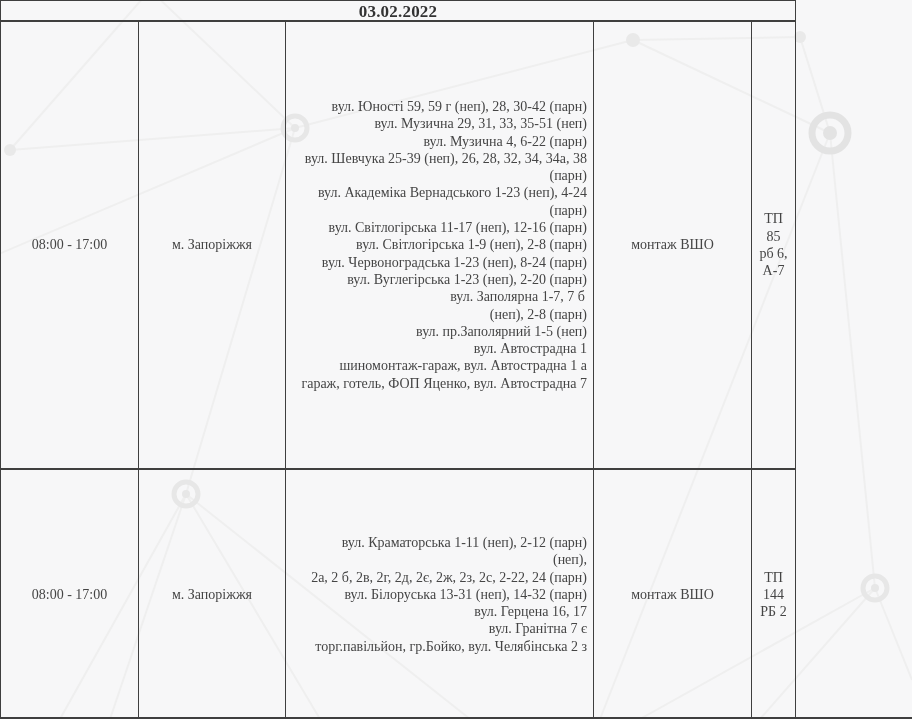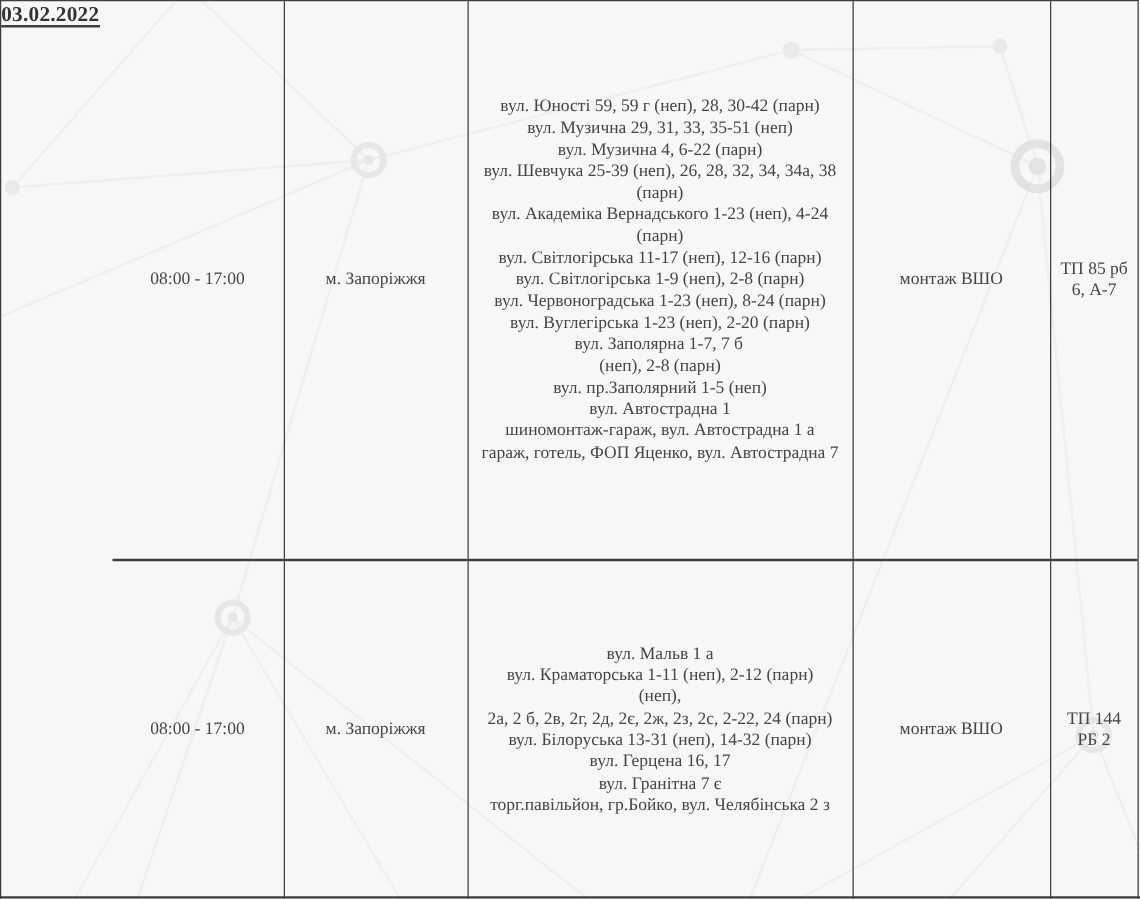--- a/index.html
+++ b/index.html
@@ -14,27 +14,26 @@
     background:var(--background);
     font-family:"Liberation Serif","DejaVu Serif",serif;
     color:var(--text-color);
     position:relative;
   }
   .bg-pattern{
     position:absolute;left:0;top:0;width:912px;height:719px;
     z-index:0;pointer-events:none;
   }
   .tbl{
-    position:absolute;left:0;top:0;width:911px;height:719px;
+    position:absolute;left:0;top:0;width:796px;height:719px;
     border-left:1px solid var(--border-color);
     border-right:1px solid var(--border-color);
     border-top:1px solid var(--border-color);
-    display:flex;flex-direction:row;
+    display:flex;flex-direction:column;
     z-index:1;
-    gap:10px;
   }
   .thead{
     height:21px;flex:none;
     border-bottom:2px solid var(--border-color);
     text-align:center;
   }
   .date-title{
     font-size:17px;line-height:21px;font-weight:bold;
     color:var(--header-text-color);
     letter-spacing:.2px;
@@ -49,21 +48,21 @@
   .row + .row{border-top:2px solid var(--border-color);}
   .cell{
     display:flex;flex-direction:column;
     justify-content:center;align-items:center;
     text-align:center;
     font-size:14px;line-height:17.3px;
     padding:4px 6px;
     overflow:hidden;
   }
   .cell + .cell{border-left:1px solid var(--border-color);}
-  .cell-addresses{align-items:center;}
+  .cell-addresses{align-items:flex-end;}
   .addr-line{white-space:nowrap;text-align:center;}
   .addr-line.align-right{text-align:right;padding-right:2px;}
   .bottom-line{
     position:absolute;left:0;right:0;bottom:0;height:2px;
     background:var(--border-color);z-index:2;
   }
 </style>
 </head>
 <body>
 
@@ -131,21 +130,20 @@
           <div class="addr-line">гараж, готель, ФОП Яценко, вул. Автострадна 7</div>
         </div>
     <div class="cell cell-work-type">монтаж ВШО</div>
     <div class="cell cell-power-source">ТП 85 рб 6, А-7</div>
   </div>
 
   <div class="row">
     <div class="cell cell-time">08:00 - 17:00</div>
     <div class="cell cell-settlement">м. Запоріжжя</div>
     <div class="cell cell-addresses">
-          <div class="addr-line">вул. Мальв 1 а</div>
           <div class="addr-line">вул. Краматорська 1-11 (неп), 2-12 (парн)</div>
           <div class="addr-line">(неп),</div>
           <div class="addr-line">2а, 2 б, 2в, 2г, 2д, 2є, 2ж, 2з, 2с, 2-22, 24 (парн)</div>
           <div class="addr-line">вул. Білоруська 13-31 (неп), 14-32 (парн)</div>
           <div class="addr-line">вул. Герцена 16, 17</div>
           <div class="addr-line">вул. Гранітна 7 є</div>
           <div class="addr-line">торг.павільйон, гр.Бойко, вул. Челябінська 2 з</div>
         </div>
     <div class="cell cell-work-type">монтаж ВШО</div>
     <div class="cell cell-power-source">ТП 144 РБ 2</div>

